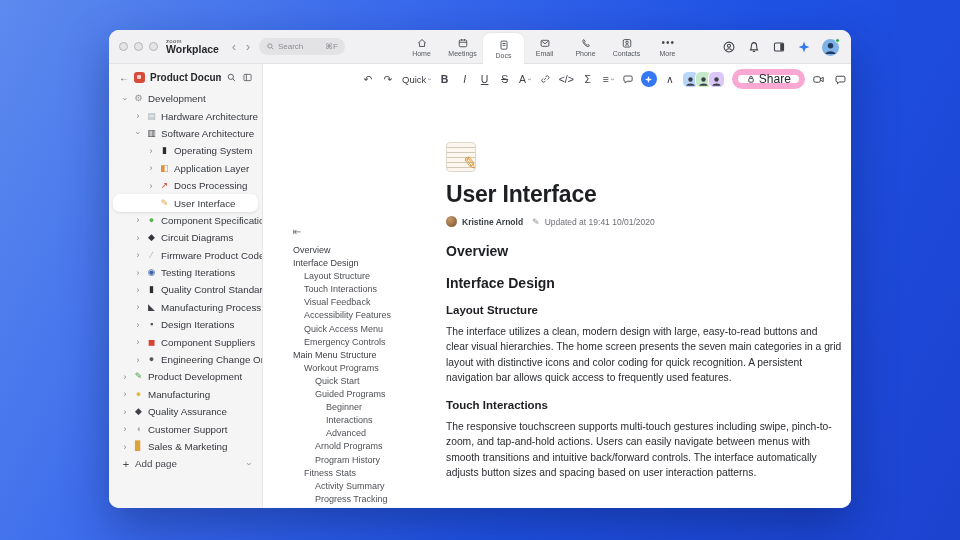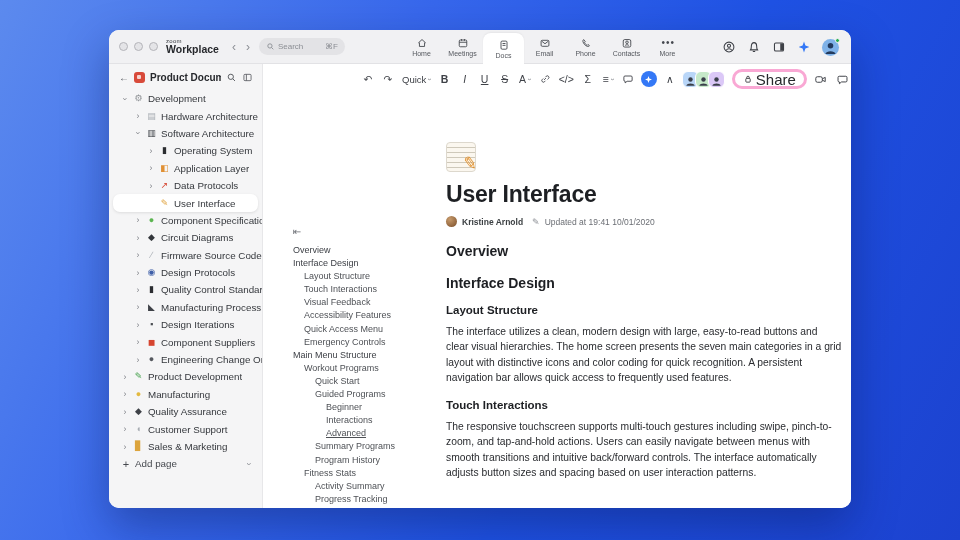--- a/index.html
+++ b/index.html
@@ -90,22 +90,22 @@
   .tb .i { width:12px; height:12px; color:#3e4147; }
   .tb.accent { background:#3478f6; border-radius:50%; width:16px; min-width:16px; height:16px;
     padding:0; margin:0 3px; }
   .tb.accent .i { width:9px; height:9px; color:#fff; }
   .tb-spacer { flex:1; min-width:2px; }
   .collab { display:flex; margin-right:7px; }
   .av { width:17px; height:17px; border-radius:6px; border:1.5px solid #fff; margin-left:-4px;
     display:flex; align-items:flex-end; justify-content:center; overflow:hidden; }
   .av:first-child { margin-left:0; }
   .av .i { width:13px; height:13px; color:#3a3f4a; }
-  .share-btn { height:20px; border:3px solid #f9a8d4; border-radius:10px; background:#fff;
-    display:inline-flex; align-items:center; gap:3px; padding:0 8px; font-size:15px;
+  .share-btn { height:20px; border:6px solid #f9a8d4; border-radius:10px; background:#fff;
+    display:inline-flex; align-items:center; gap:3px; padding:0 8px; font-size:12px;
     color:#26282c; cursor:pointer; margin-right:7px; }
   .share-btn .i { width:10px; height:10px; color:#26282c; }
   .rt-icons { display:inline-flex; align-items:center; gap:9px; }
   .rt-icons .i { width:13px; height:13px; color:#3e4147; cursor:pointer; }
 
   
   .doc-area { flex:1; position:relative; min-height:0; }
   .outline { position:absolute; left:30px; top:132px; width:150px; }
   .outline .collapse { color:#6b6e74; font-size:10px; margin-bottom:7px; cursor:pointer; }
   .toc-row { height:13.1px; line-height:13.1px; font-size:9px; color:#4e5156;
@@ -301,46 +301,46 @@
               <span class="lbl">Operating System</span>
             </div>
             <div class="tree-row" style="padding-left: 38px;">
               <span class="chev">›</span>
               <span class="glyph" style="color: rgb(224, 144, 52);">◧</span>
               <span class="lbl">Application Layer</span>
             </div>
             <div class="tree-row" style="padding-left: 38px;">
               <span class="chev">›</span>
               <span class="glyph" style="color: rgb(214, 69, 48);">↗</span>
-              <span class="lbl">Data Protocols</span>
+              <span class="lbl">Docs Processing</span>
             </div>
             <div class="tree-row selected" style="padding-left: 34px;">
               <span class="chev"></span>
               <span class="glyph" style="color: rgb(224, 162, 60);">✎</span>
               <span class="lbl">User Interface</span>
             </div>
             <div class="tree-row" style="padding-left: 25px;">
               <span class="chev">›</span>
               <span class="glyph" style="color: rgb(92, 181, 81);">●</span>
               <span class="lbl">Component Specifications</span>
             </div>
             <div class="tree-row" style="padding-left: 25px;">
               <span class="chev">›</span>
               <span class="glyph" style="color: rgb(51, 54, 59);">◆</span>
               <span class="lbl">Circuit Diagrams</span>
             </div>
             <div class="tree-row" style="padding-left: 25px;">
               <span class="chev">›</span>
               <span class="glyph" style="color: rgb(168, 173, 179);">∕</span>
-              <span class="lbl">Firmware Source Code</span>
+              <span class="lbl">Firmware Product Code</span>
             </div>
             <div class="tree-row" style="padding-left: 25px;">
               <span class="chev">›</span>
               <span class="glyph" style="color: rgb(63, 95, 168);">◉</span>
-              <span class="lbl">Design Protocols</span>
+              <span class="lbl">Testing Iterations</span>
             </div>
             <div class="tree-row" style="padding-left: 25px;">
               <span class="chev">›</span>
               <span class="glyph" style="color: rgb(43, 45, 49);">▮</span>
               <span class="lbl">Quality Control Standards</span>
             </div>
             <div class="tree-row" style="padding-left: 25px;">
               <span class="chev">›</span>
               <span class="glyph" style="color: rgb(62, 65, 71);">◣</span>
               <span class="lbl">Manufacturing Process</span>
@@ -531,22 +531,22 @@
                 <div class="toc-row l1" style="padding-left: 11px;">Visual Feedback</div>
                 <div class="toc-row l1" style="padding-left: 11px;">Accessibility Features</div>
                 <div class="toc-row l1" style="padding-left: 11px;">Quick Access Menu</div>
                 <div class="toc-row l1" style="padding-left: 11px;">Emergency Controls</div>
                 <div class="toc-row l0" style="padding-left: 0px;">Main Menu Structure</div>
                 <div class="toc-row l1" style="padding-left: 11px;">Workout Programs</div>
                 <div class="toc-row l2" style="padding-left: 22px;">Quick Start</div>
                 <div class="toc-row l2" style="padding-left: 22px;">Guided Programs</div>
                 <div class="toc-row l3" style="padding-left: 33px;">Beginner</div>
                 <div class="toc-row l3" style="padding-left: 33px;">Interactions</div>
-                <div class="toc-row l3" style="padding-left: 33px; text-decoration: underline;">Advanced</div>
-                <div class="toc-row l2" style="padding-left: 22px;">Summary Programs</div>
+                <div class="toc-row l3" style="padding-left: 33px;">Advanced</div>
+                <div class="toc-row l2" style="padding-left: 22px;">Arnold Programs</div>
                 <div class="toc-row l2" style="padding-left: 22px;">Program History</div>
                 <div class="toc-row l1" style="padding-left: 11px;">Fitness Stats</div>
                 <div class="toc-row l2" style="padding-left: 22px;">Activity Summary</div>
                 <div class="toc-row l2" style="padding-left: 22px;">Progress Tracking</div>
                 <div class="toc-row l3" style="padding-left: 33px;">Weight Goals</div>
               </div>
           </div>
 
           <article class="doc">
             <div class="doc-icon">

